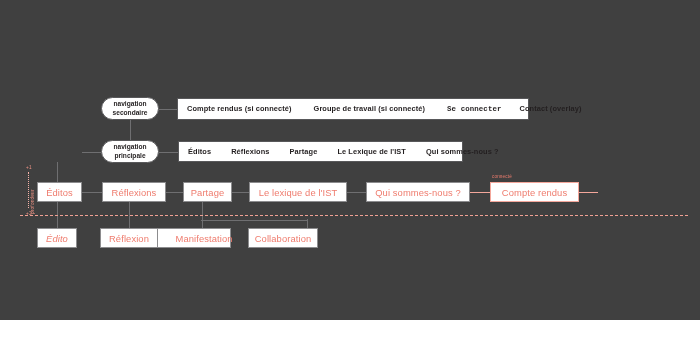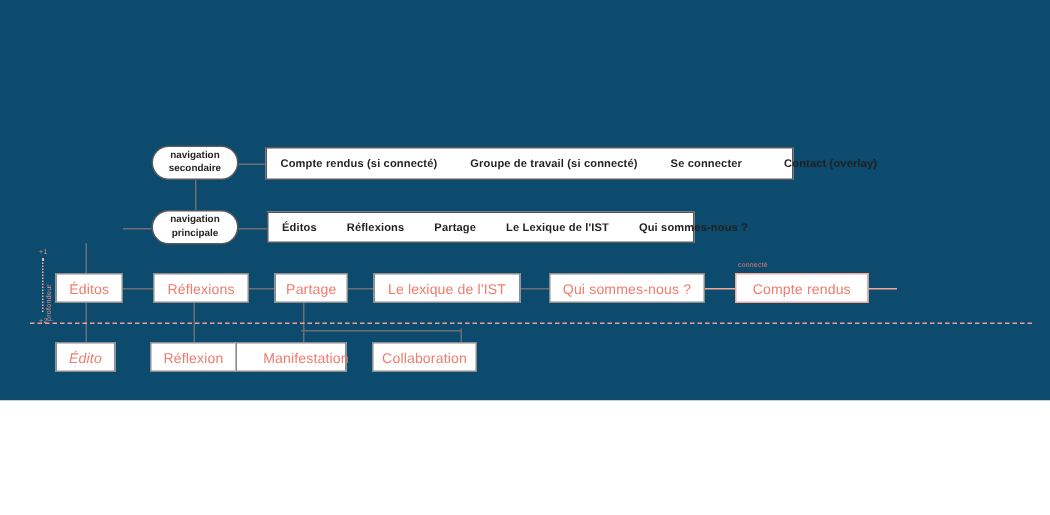--- a/index.html
+++ b/index.html
@@ -8,22 +8,22 @@
     background: #ffffff;
   }
   body {
     font-family: "Liberation Sans", sans-serif;
     -webkit-font-smoothing: antialiased;
   }
 
   #canvas {
     position: relative;
     width: 700px;
-    height: 267px;
-    background: #0c4a6e;
+    height: 320px;
+    background: #404040;
     overflow: hidden;
   }
 
   
   .box {
     position: absolute;
     box-sizing: border-box;
     display: flex;
     align-items: center;
     justify-content: center;
@@ -146,22 +146,22 @@
 
   <div class="box pill" style="left:101px; top:97px; width:58px; height:23px;">
     <span>navigation</span>
     <span>secondaire</span>
   </div>
 
   <div class="box nav-panel" style="left:177px; top:97.5px; width:352px; height:22px;">
     <div class="nav-items">
       <span class="nav-item">Compte rendus (si connecté)</span>
       <span class="nav-item" style="margin-left:22px;">Groupe de travail (si connecté)</span>
-      <span class="nav-item" style="margin-left:22px;">Se connecter</span>
-      <span class="nav-item" style="margin-left:28px;">Contact (overlay)</span>
+      <span class="nav-item" style="margin-left:22px;font-family:Liberation Mono, monospace;">Se connecter</span>
+      <span class="nav-item" style="margin-left:18px;">Contact (overlay)</span>
     </div>
   </div>
 
   <div class="ln v" style="left:129.5px; top:120px; width:1.3px; height:20px;"></div>
 
   <div class="ln h" style="left:82px; top:151.5px; width:19px;"></div>
 
   <div class="box pill" style="left:101px; top:140px; width:58px; height:23px;">
     <span>navigation</span>
     <span>principale</span>

